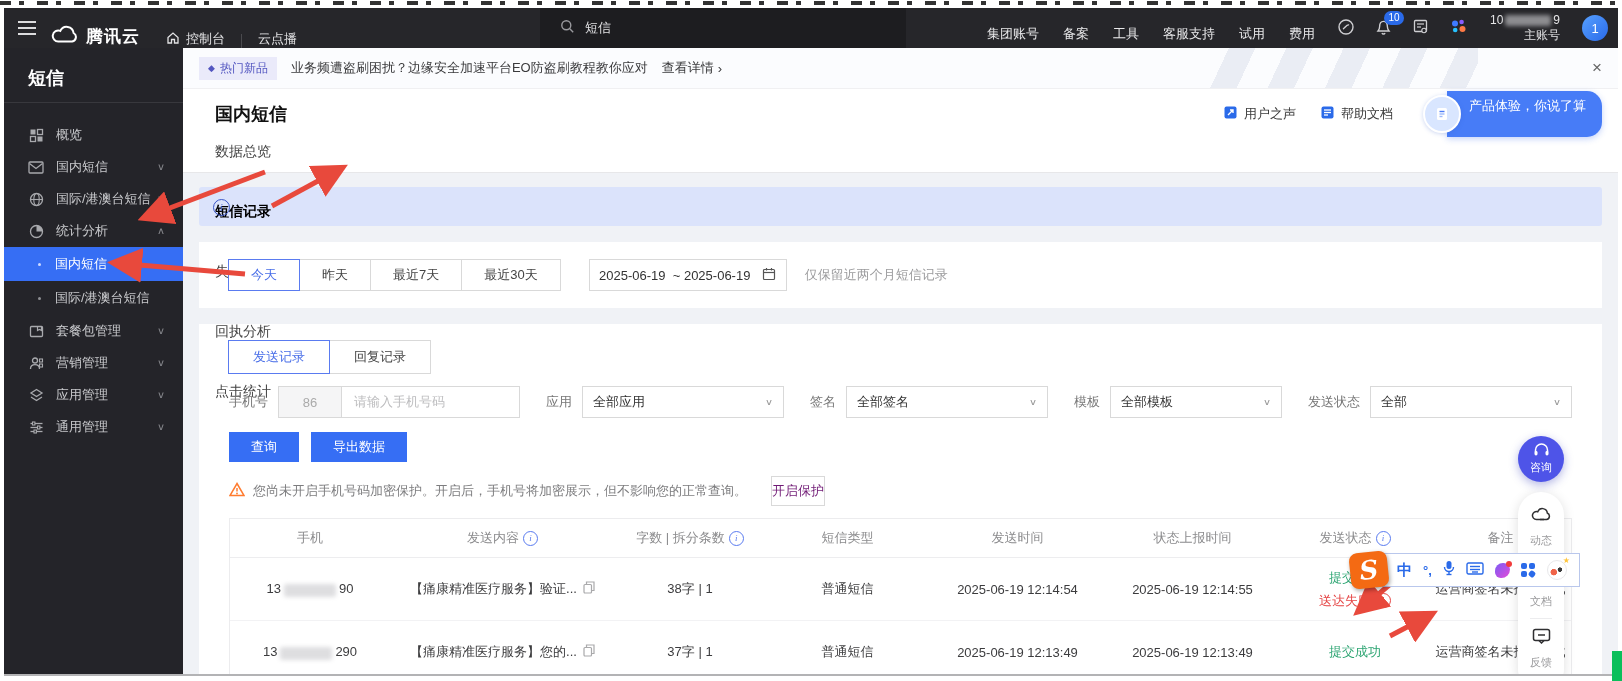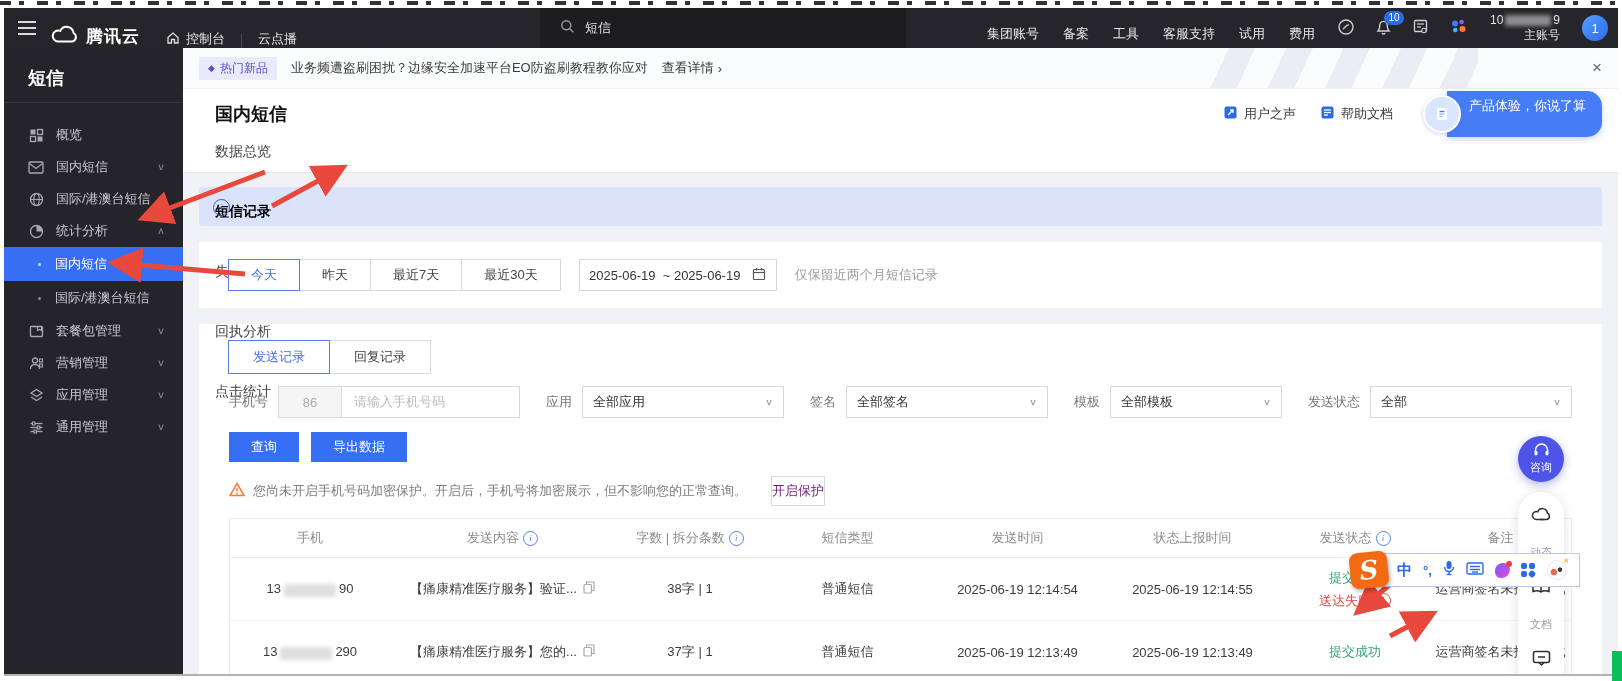--- a/index.html
+++ b/index.html
@@ -82,21 +82,21 @@
   .alert a{color:#26337a;font-weight:bold;text-decoration:underline;cursor:pointer;}
   .ext-icon{font-size:10px;border:1px solid #26337a;padding:0 1px;margin:0 4px;line-height:10px;display:inline-block;transform:translateY(-1px);}
   
   .card{background:#fff;margin:16px 16px 0;}
   .card1{padding:17px 30px;display:flex;align-items:center;}
   .btn-group{display:flex;}
   .qbtn{height:30px;padding:0 22px;border:1px solid #d9d9d9;background:#fff;font-size:13px;color:#444;
         display:flex;align-items:center;margin-left:-1px;cursor:pointer;position:relative;}
   .qbtn.active{border-color:#5a7bf0;color:#4a6fe8;z-index:2;}
   .date-input{width:196px;height:30px;border:1px solid #d9d9d9;display:flex;align-items:center;justify-content:center;
-              gap:12px;font-size:13px;color:#333;margin-left:18px;cursor:pointer;}
+              gap:12px;font-size:13px;color:#333;margin-left:28px;cursor:pointer;}
   .date-note{color:#9a9a9c;font-size:13px;margin-left:18px;}
   .card2{padding:16px 30px 0;height:420px;}
   .seg{display:flex;}
   .segbtn{height:32px;padding:0 24px;border:1px solid #d9d9d9;background:#fff;font-size:13px;color:#444;
           display:flex;align-items:center;margin-left:-1px;cursor:pointer;}
   .segbtn.active{border-color:#5a7bf0;color:#4a6fe8;z-index:2;}
   
   .filters{display:flex;align-items:center;margin-top:12px;font-size:13px;}
   .f-label{color:#777;margin-right:10px;white-space:nowrap;}
   .phone-input{width:240px;height:30px;border:1px solid #d9d9d9;display:flex;}
@@ -130,21 +130,21 @@
   .st-fail{color:#e54545;margin-top:5px;display:flex;align-items:center;justify-content:center;gap:5px;}
   .fail-i{width:13px;height:13px;border:1px solid #e54545;border-radius:50%;font-size:9px;line-height:12px;
           display:inline-block;text-align:center;}
   
   .consult{position:absolute;right:54px;top:428px;width:46px;height:46px;border-radius:50%;background:#4e54e8;
            color:#fff;display:flex;flex-direction:column;align-items:center;justify-content:center;font-size:11px;
            gap:1px;box-shadow:0 3px 10px rgba(40,50,180,.35);z-index:40;cursor:pointer;}
   .float-bar{position:absolute;right:54px;top:484px;width:46px;height:200px;background:#fff;border-radius:23px;
              box-shadow:0 2px 12px rgba(0,0,0,.13);display:flex;flex-direction:column;align-items:center;
              padding-top:14px;box-sizing:border-box;z-index:40;}
-  .fb-item{display:flex;flex-direction:column;align-items:center;gap:21px;font-size:11px;color:#9b9b9d;cursor:pointer;}
+  .fb-item{display:flex;flex-direction:column;align-items:center;gap:9px;font-size:11px;color:#9b9b9d;cursor:pointer;}
   .fb-div{width:22px;height:1px;background:#ececee;margin:9px 0;}
   
   .ime{position:absolute;left:1346px;top:544px;display:flex;align-items:center;z-index:56;}
   .ime-logo{width:38px;height:36px;background:#f46a13;border-radius:8px;color:#fff;font-weight:bold;
             font-style:italic;font-size:26px;display:flex;align-items:center;justify-content:center;
             transform:rotate(-6deg);box-shadow:1px 2px 4px rgba(0,0,0,.35);z-index:2;
             font-family:"DejaVu Serif",serif;}
   .ime-panel{margin-left:-6px;height:32px;background:#fff;border:1px solid #b9c7ec;display:flex;align-items:center;
              gap:11px;padding:0 12px 0 14px;}
   .ime-zh{color:#2a6ae9;font-weight:bold;font-size:15px;cursor:pointer;}

